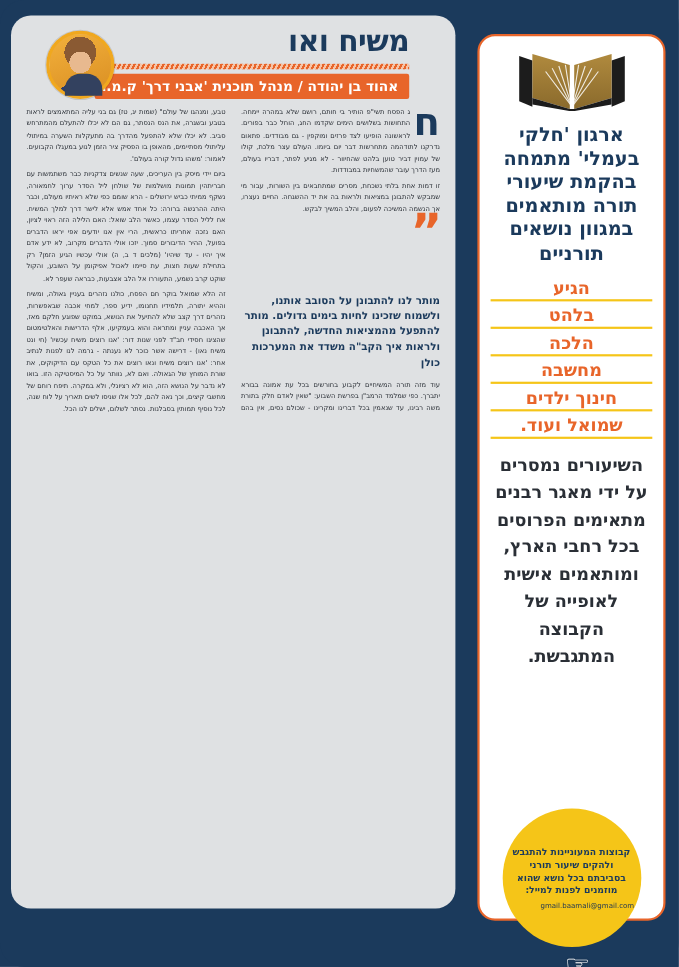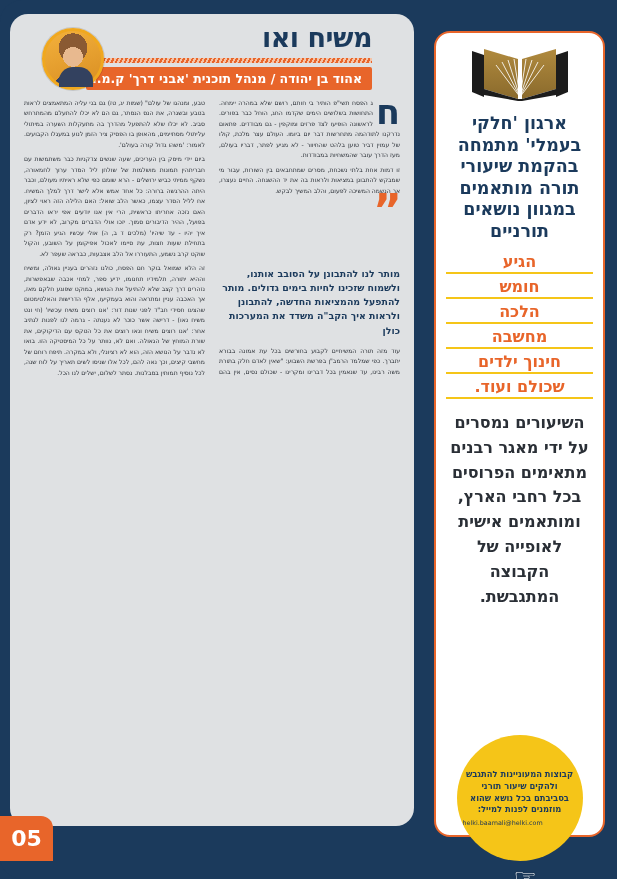--- a/index.html
+++ b/index.html
@@ -95,21 +95,21 @@
     border-bottom:2px solid #f5c518;
   }
   .sb-body{
     text-align:center;font-size:16px;line-height:1.55;color:#2a2f36;
     padding:2px 4px 0 4px;
     font-weight:bold;
   }
   .cta-circle{
     position:absolute;left:50%;transform:translateX(-50%);bottom:-26px;
     width:126px;height:126px;border-radius:50%;background:#f5c518;
-    display:flex;flex-direction:column;align-items:flex-end;justify-content:center;
+    display:flex;flex-direction:column;align-items:flex-start;justify-content:center;
     text-align:center;padding:6px;box-sizing:border-box;
   }
   .cta-text{font-size:8.4px;font-weight:bold;color:#1b3a5c;line-height:1.38;}
   .cta-mail{font-size:6.4px;color:#243a52;margin-top:3px;direction:ltr;}
   .cursor-icon{
     position:absolute;left:50%;margin-left:-6px;bottom:-58px;
     font-size:26px;color:#fff;text-shadow:0 0 2px rgba(0,0,0,.35);
   }
 </style>
 </head>
@@ -136,21 +136,20 @@
         <div class="quote-mark">”</div>
         <div class="quote-text">מותר לנו להתבונן על הסובב אותנו, ולשמוח שזכינו לחיות בימים גדולים. מותר להתפעל מהמציאות החדשה, להתבונן ולראות איך הקב"ה משדד את המערכות כולן</div>
       </div>
 
       <p>עוד מזה תורה המשיחיים לקבוע בחורשים בכל עת אמונה בבורא יתברך. כפי שמלמד הרמב"ן בפרשת השבוע: "שאין לאדם חלק בתורת משה רבינו, עד שנאמין בכל דברינו ומקרינו - שכולם נסים, אין בהם טבע, ומנהגו של עולם" (שמות יג, טז) גם בני עליה המתאמצים לראות בטבע ובשגרה, את הנס הנסתר, גם הם לא יכלו להתעלם מהמתרחש סביב. לא יכלו שלא להתפעל מהדרך בה מתעקלות השערה במיתולי עליתולי מסתיימים, מהאופן בו הפסיק ציר הזמן לנוע במעגלו הקבועים. לאמור: 'משהו גדול קורה בעולם'.</p>
       <p>ביום יידי מיסק בין העריכים, שעה שנשים צדקניות כבר משתמשות עם חבריתהין תמונות מושלמות של שולחן ליל הסדר ערוך לחמאורה, נשקף ממיתי כביש ירושלים - הרא שומם כפי שלא ראיתיו מעולם, וכבר היתה ההרגשה ברורה: כל אחד אמש אלא לישר דרך למלך המשיח. אח לליל הסדר עצמו, כאשר הלב שואל: האם הלילה הזה ראוי לציון, האם נזכה אחריתו כראשית, הרי אין אנו יודעים אפי יראו הדברים בפועל, ההיר הדיבורים סמוך. יזכו אולי הדברים מקרוב, לא ידע אדם איך יהיו - עד שיהיו' (מלכים ד ב, ה) אולי עכשיו הגיע הזמן? רק בתחילת שעות חצות, עת סיימו לאכול אפיקומן על השובע, והקול שוקט קרב נשמע, התעוררו אל הלב אצבעות, כבראה שעפר לא.</p>
       <p>זה הלא שמואל בוקר חם הפסח, כולנו נזהרים בעניין גאולה, ומשיח וההיא יתורה, תלמידיו תחנומו, ידיע ספר, למחי אכבה שבאפשרות, נזהרים דרך קצב שלא להתיעל את הנושא, במוקט שפוגע חלקם מאז, אך האכבה עניין ומתראה והוא בעמקיעו, אלף הדרישות והאלטימטום שהציגו חסידי חב"ד לפני שנות דור: 'אנו רוצים משיח עכשיו' (חי ונט משיח נאו) - דרישה אשר כוכר לא נענתה - גרמה לנו לפנות לנתיב אחר: 'אנו רוצים משיח ונאו רוצים את כל הטקס עם הדיקוקים, את שורת המוחץ של הגאולה. ואם לא, נוותר על כל המיסטיקה הזו. בואו לא נדבר על הנושא הזה, הוא לא רציונלי, ולא במקרה. תיפח רוחם של מחשבי קיצים, וכך נאה להם, לכל אלו שניסו לשים תאריך על לוח שנה, לכל נוסיף תמותין בסבלנות. נסתר לשלום, ישלים לנו הכל.</p>
     </div>
   </div>
 
-  <div class="page-badge">05</div>
 
   <div class="sidebar-strip"></div>
 
   <div class="sidebar-card">
 
     <div class="logo">
       <svg width="104" height="56" viewBox="0 0 104 56" aria-hidden="true">
         <defs>
           <linearGradient id="gold" x1="0" y1="0" x2="0" y2="1">
             <stop offset="0" stop-color="#b08a3e"></stop>
@@ -173,29 +172,29 @@
           <line x1="52" y1="52" x2="76" y2="20"></line>
         </g>
         <path d="M16 44 L50 54 L54 54 L88 44 L88 50 L54 56 L50 56 L16 50 Z" fill="#1c1c1c"></path>
       </svg>
     </div>
 
     <div class="sb-heading">ארגון 'חלקי בעמלי' מתמחה בהקמת שיעורי תורה מותאמים במגוון נושאים תורניים</div>
 
     <ul class="subjects">
       <li>הגיע</li>
-      <li>חומש</li>
+      <li>בלהט</li>
       <li>הלכה</li>
       <li>מחשבה</li>
       <li>חינוך ילדים</li>
-      <li>שכולם ועוד.</li>
+      <li>שמואל ועוד.</li>
     </ul>
 
     <div class="sb-body">השיעורים נמסרים על ידי מאגר רבנים מתאימים הפרוסים בכל רחבי הארץ, ומותאמים אישית לאופייה של הקבוצה המתגבשת.</div>
 
     <div class="cta-circle">
       <div class="cta-text">קבוצות המעוניינות להתגבש ולהקים שיעור תורני בסביבתם בכל נושא שהוא מוזמנים לפנות למייל:</div>
-      <div class="cta-mail">helki.baamali@helki.com</div>
+      <div class="cta-mail">gmail.baamali@gmail.com</div>
     </div>
     <div class="cursor-icon">☞</div>
   </div>
 
 </div>
 
 </body></html>

